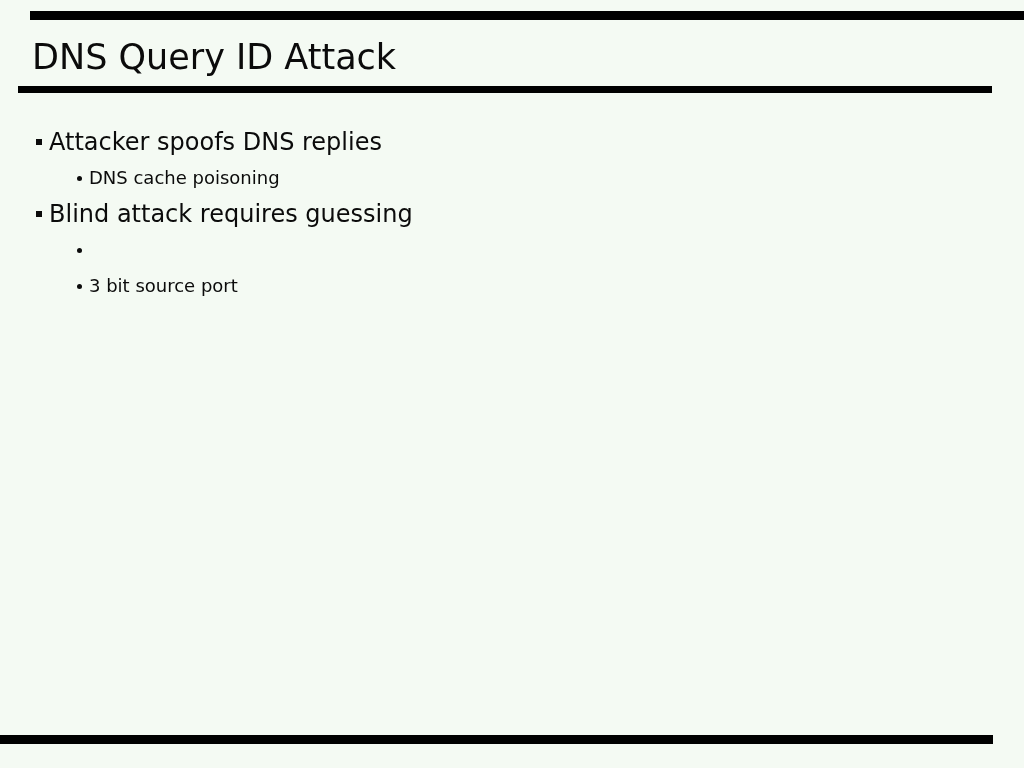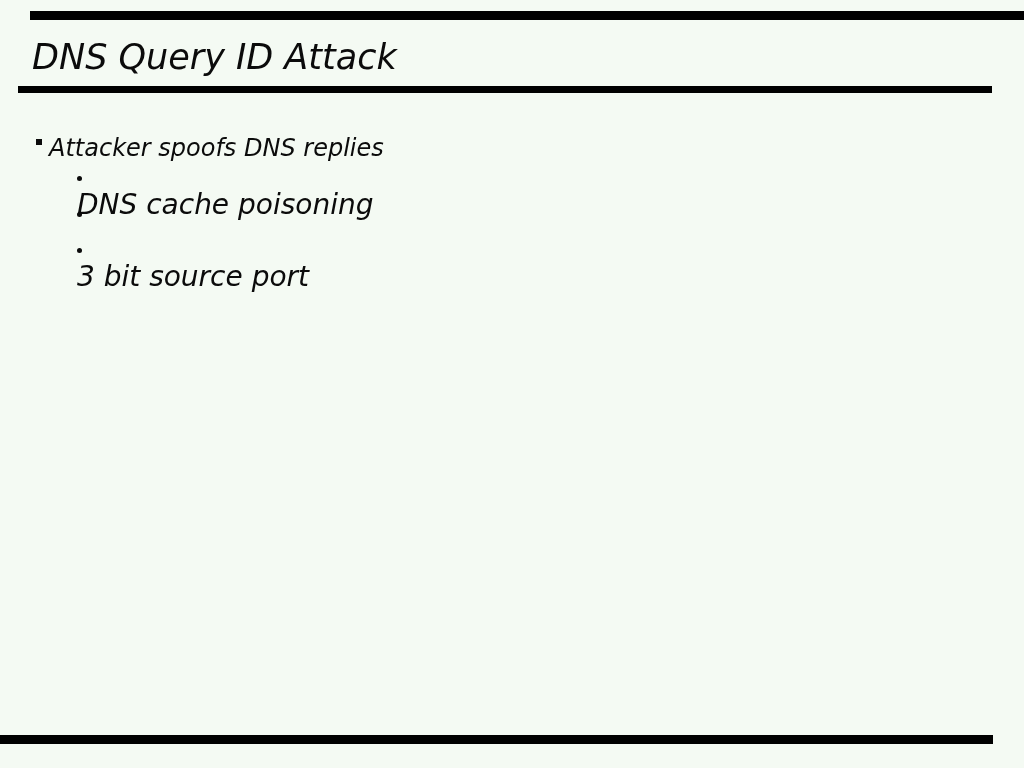--- a/index.html
+++ b/index.html
@@ -13,21 +13,20 @@
     background: #f4faf3;
     font-family: "DejaVu Sans", sans-serif;
     color: #0b0b0b;
     position: relative;
   }
   .slide {
     position: absolute;
     inset: 0;
     width: 840px;
     height: 768px;
-    font-style: italic;
   }
   .rule {
     position: absolute;
     background: #000000;
   }
   .rule-top {
     left: 30px;
     top: 11px;
     width: 994px;
     height: 9px;
@@ -67,22 +66,21 @@
     height: 36px;
     line-height: 36px;
     white-space: nowrap;
   }
   .bullet-item.level-1 {
     padding-left: 36px;
     font-size: 24px;
   }
   .bullet-item.level-2 {
     padding-left: 77px;
-    font-size: 28px;
-    flex-direction: column;
+    font-size: 18px;
   }
   .marker {
     display: inline-block;
     flex: 0 0 auto;
     background: #0b0b0b;
   }
   .marker-square {
     width: 6px;
     height: 6px;
     margin-top: 15px;
@@ -90,21 +88,20 @@
   }
   .marker-dot {
     width: 5px;
     height: 5px;
     border-radius: 50%;
     margin-top: 16px;
     margin-right: 7px;
   }
   .bullet-text {
     display: inline-block;
-    margin-top: 6px;
   }
 </style>
 </head>
 <body>
 
 <div class="slide">
 
   <div class="rule rule-top"></div>
 
   <h1 class="slide-title">DNS Query ID Attack</h1>
@@ -116,20 +113,24 @@
     <div class="bullet-item level-1">
       <span class="marker marker-square"></span>
       <span class="bullet-text">Attacker spoofs DNS replies</span>
     </div>
 
     <div class="bullet-item level-2">
       <span class="marker marker-dot"></span>
       <span class="bullet-text">DNS cache poisoning</span>
     </div>
 
+    <div class="bullet-item level-1">
+      <span class="marker marker-square"></span>
+      <span class="bullet-text">Blind attack requires guessing</span>
+    </div>
 
     <div class="bullet-item level-2">
       <span class="marker marker-dot"></span>
     </div>
 
     <div class="bullet-item level-2">
       <span class="marker marker-dot"></span>
       <span class="bullet-text">3 bit source port</span>
     </div>
 

